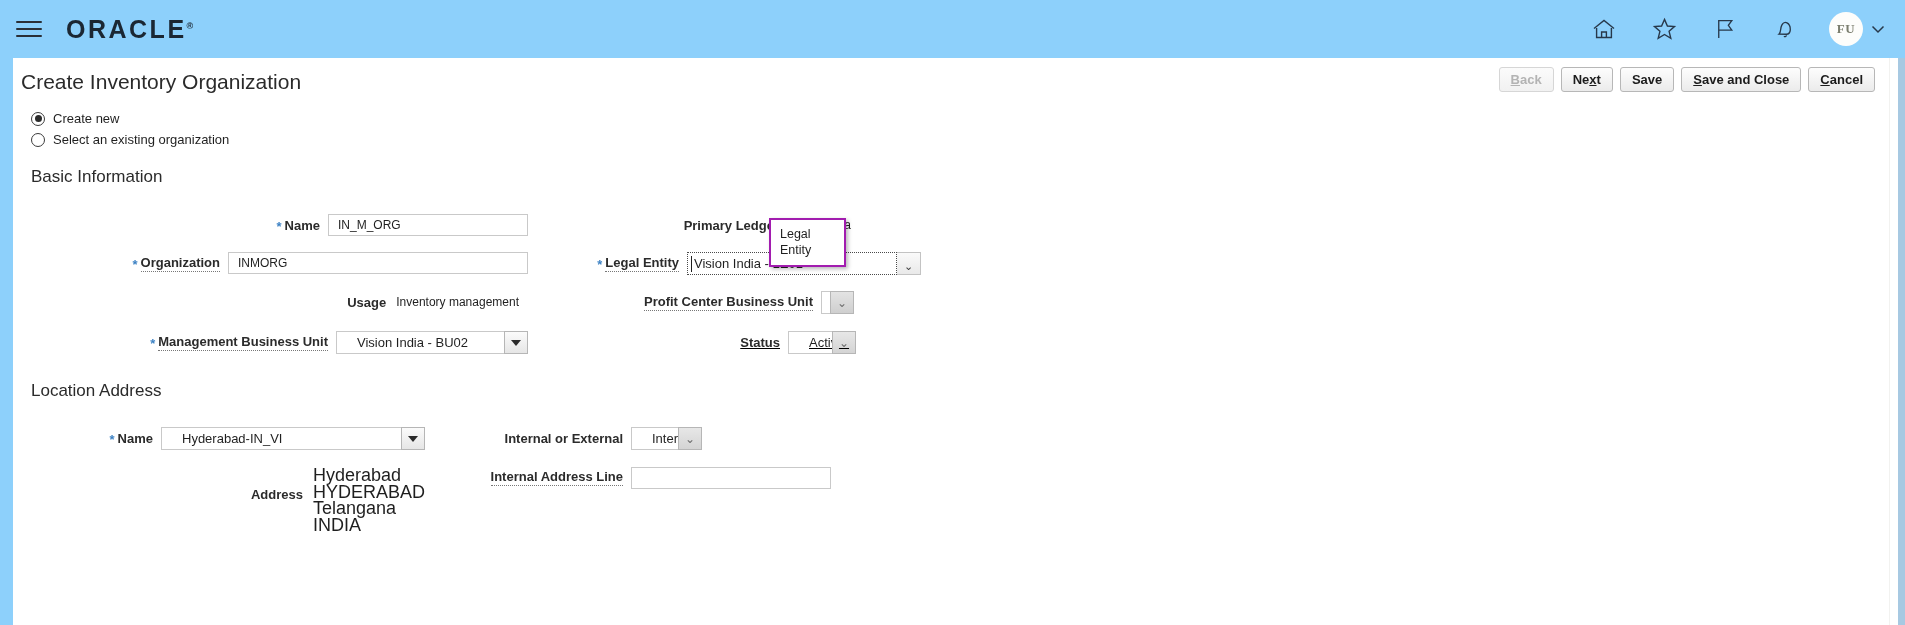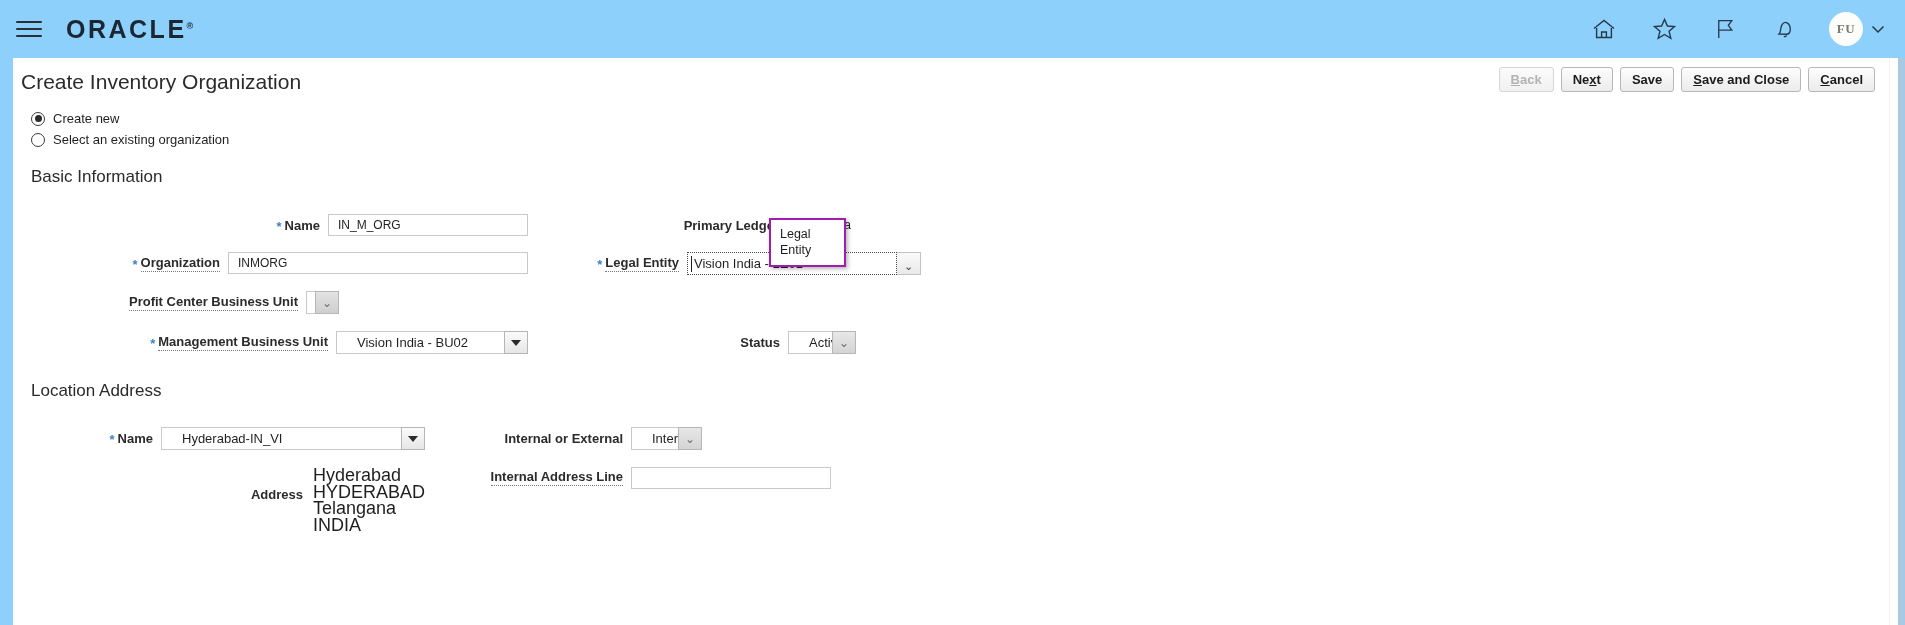--- a/index.html
+++ b/index.html
@@ -324,20 +324,24 @@
           <div class="lovwrap">
             <div class="lovbox" style="width:210px;">Vision India - LE01</div>
             <div class="lovbtn">⌄</div>
           </div>
           <div class="tooltip" style="left:232px; top:-34px; width:77px;">Legal
 Entity</div>
         </div>
       </div>
 
       <div class="frow" style="margin-top:8px;">
+        <div class="fcol-left">
+          <div class="flabel">Usage</div>
+          <div class="input readonly">Inventory management</div>
+        </div>
         <div class="fcol-right" style="justify-content:flex-start; width:auto; margin-left:143px;">
           <div class="flabel" style="width:150px;">
             <span class="helpy">Profit Center Business Unit</span>
           </div>
           <div class="selwrap">
             <div class="selbox" style="width:9px; padding:0;"></div>
             <div class="selbtn" style="background:linear-gradient(#e3e3e3,#cfcfcf);">
               <span class="caret-thin">⌄</span>
             </div>
           </div>
@@ -350,21 +354,21 @@
             <span class="req">*</span>
             <span class="helpy">Management Business Unit</span>
           </div>
           <div class="selwrap">
             <div class="selbox" style="width:168px;">Vision India - BU02</div>
             <div class="selbtn">
               <span class="caret-solid"></span>
             </div>
           </div>
         </div>
-        <div class="fcol-right" style="justify-content:flex-start; width:auto; margin-left:110px;">
+        <div class="fcol-right" style="justify-content:flex-start; width:auto; margin-left:110px;text-decoration:underline;">
           <div class="flabel" style="width:150px;">Status</div>
           <div class="selwrap">
             <div class="selbox" style="width:44px;">Active</div>
             <div class="selbtn" style="background:linear-gradient(#e7e7e7,#d4d4d4);">
               <span class="caret-thin">⌄</span>
             </div>
           </div>
         </div>
       </div>
     </div>

